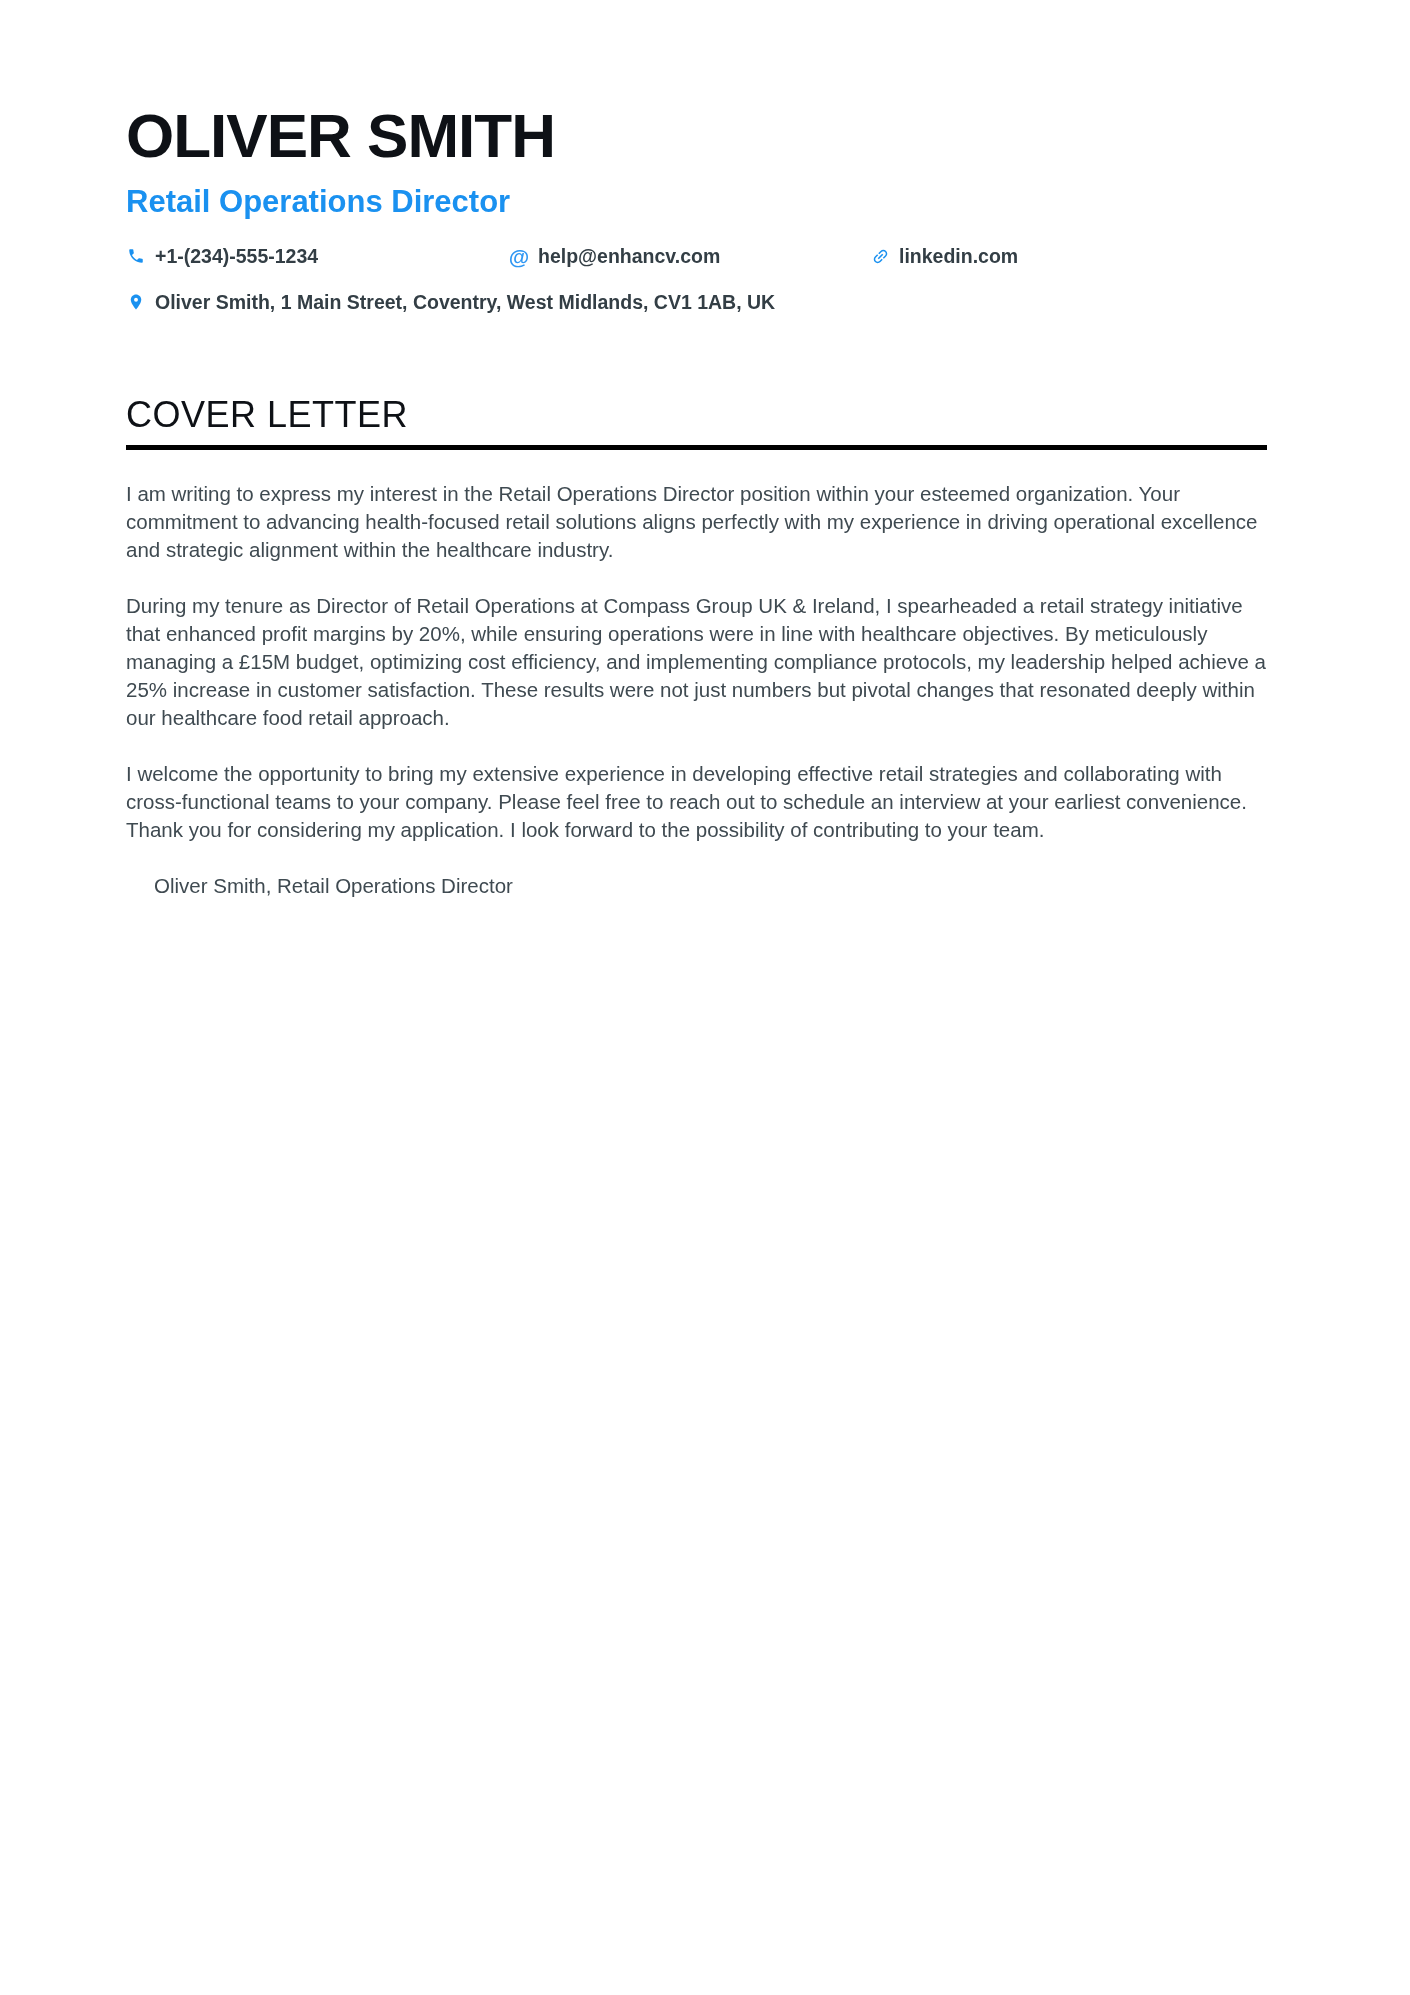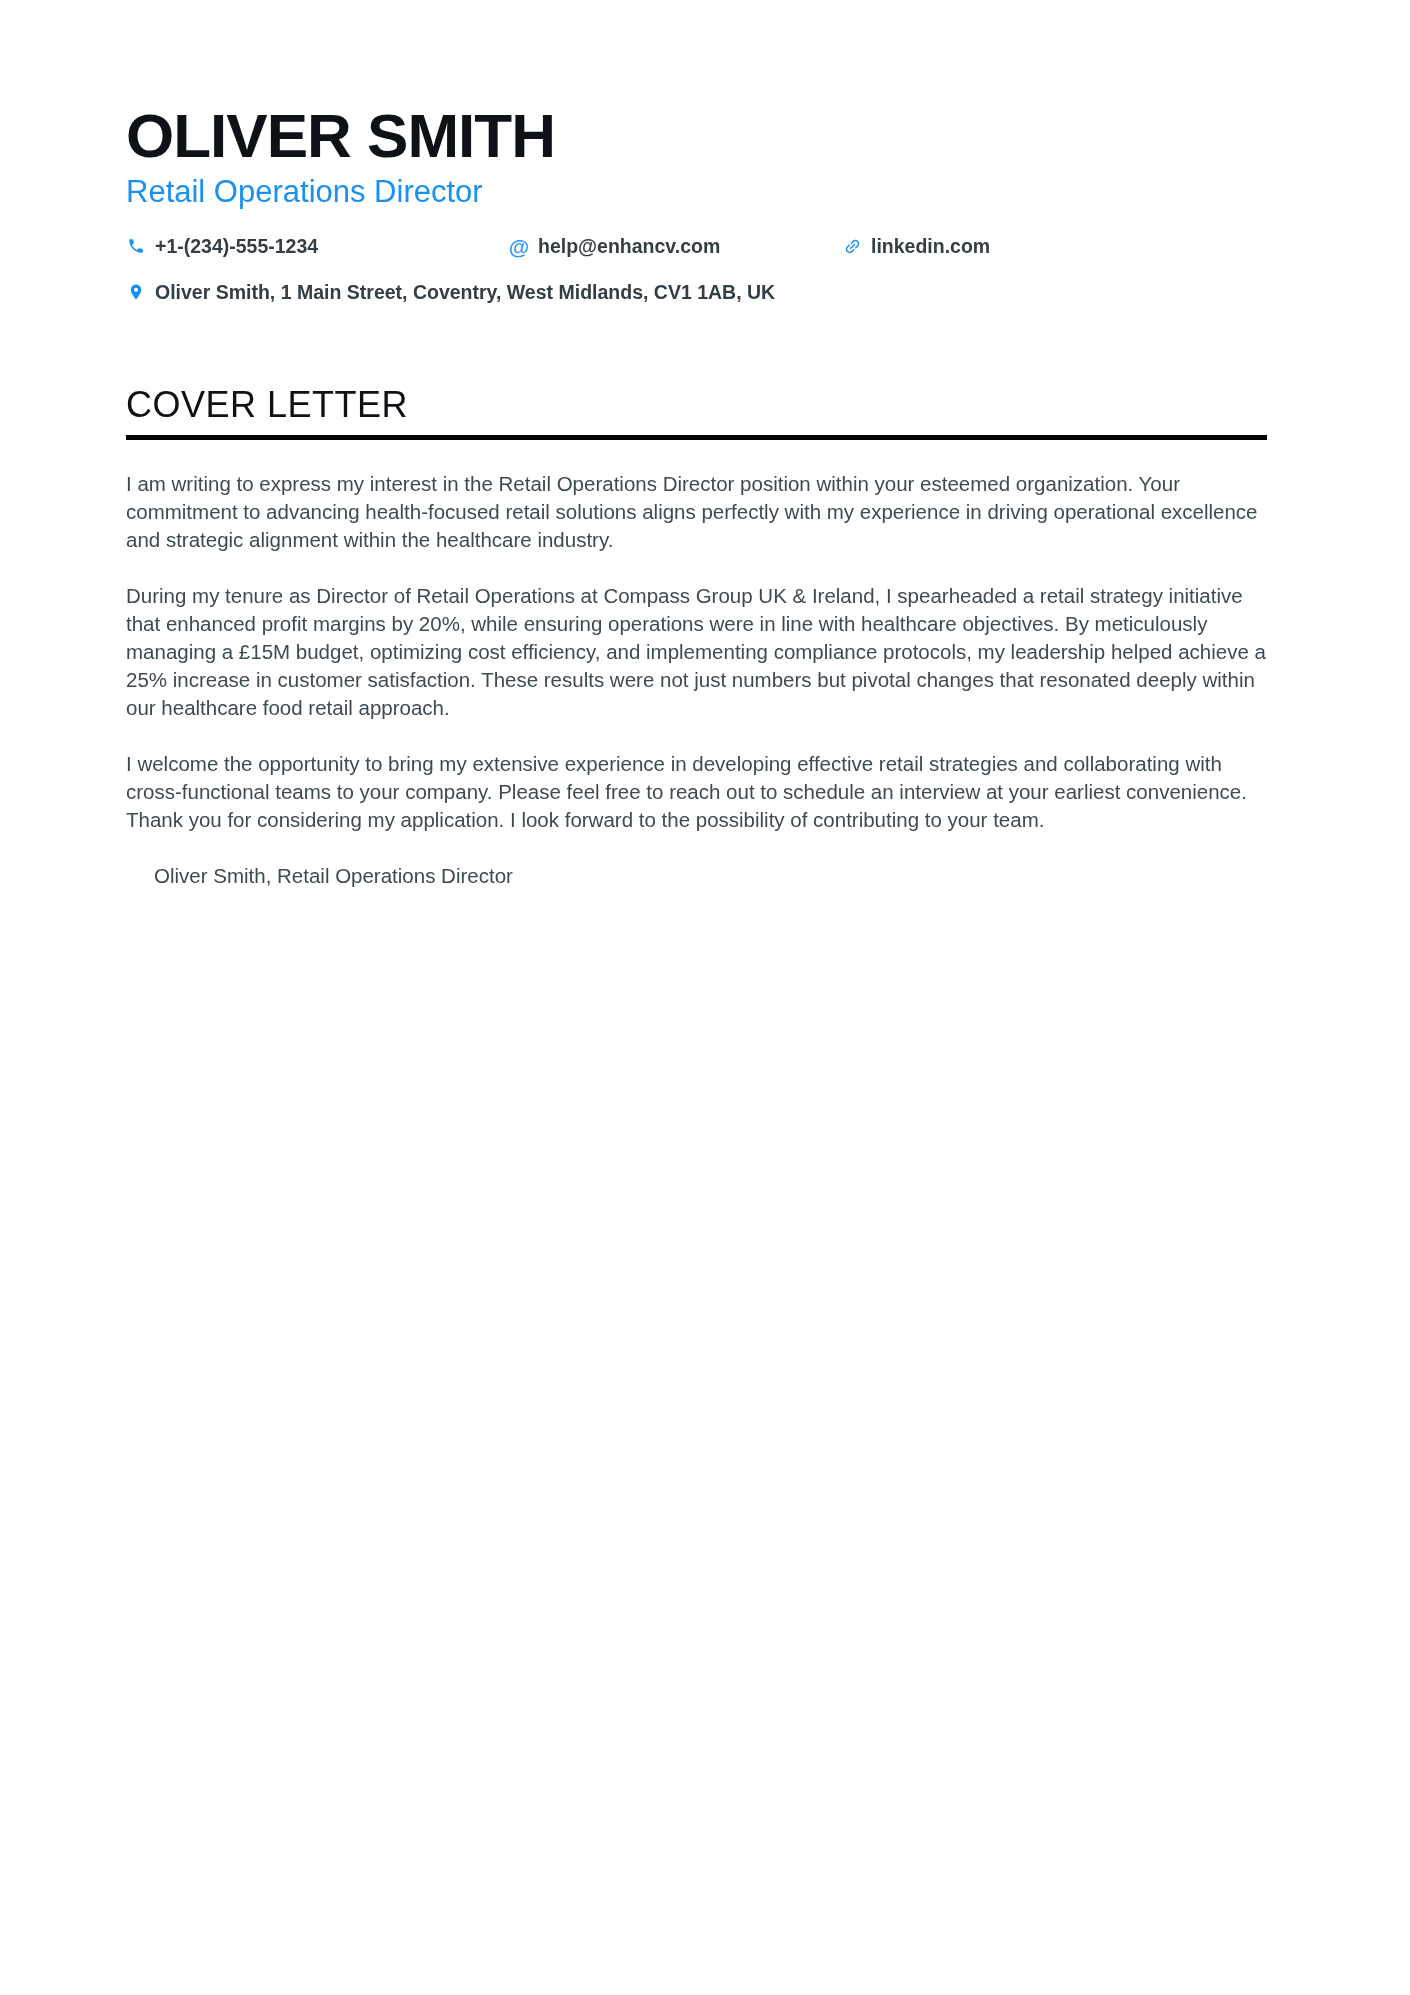--- a/index.html
+++ b/index.html
@@ -16,41 +16,41 @@
 
   .name {
     margin: 104px 0 0 0;
     font-size: 62px;
     font-weight: 700;
     letter-spacing: -1px;
     line-height: 1.02;
     color: #0e1116;
   }
   .job-title {
-    margin-top: 7px;
+    margin-top: 17px;
     font-size: 31px;
-    font-weight: 400;
+    font-weight: 700;
     line-height: 1.15;
     color: #1a91f0;
   }
 
   .contact-block { position: relative; margin-top: 25px; height: 80px; }
   .contact-item {
     position: absolute;
     display: flex;
     align-items: center;
     gap: 9px;
     font-size: 19.5px;
     font-weight: 700;
     color: #333e45;
     white-space: nowrap;
   }
   .ci-phone { left: 0; top: 0; }
   .ci-email { left: 383px; top: 0; }
-  .ci-linkedin { left: 716px; top: 0; }
+  .ci-linkedin { left: 744px; top: 0; }
   .ci-address { left: 0; top: 46px; }
   .icon { display: inline-flex; align-items: center; justify-content: center; width: 20px; height: 20px; flex: 0 0 auto; }
   .icon svg { display: block; }
   .at-glyph { font-size: 21px; font-weight: 700; color: #2f97f3; line-height: 1; }
   .link-rotate { transform: rotate(-45deg); }
 
   .section-heading {
     margin: 70px 0 0 0;
     padding-bottom: 11px;
     border-bottom: 5px solid #000000;

